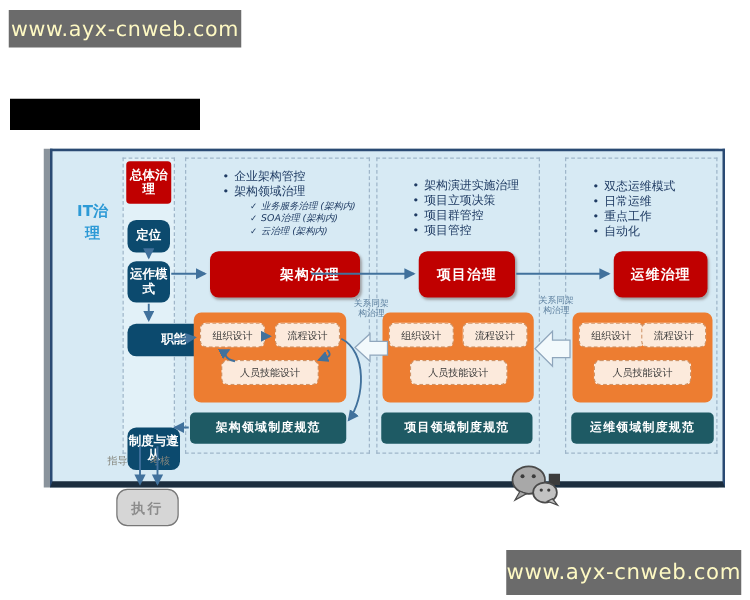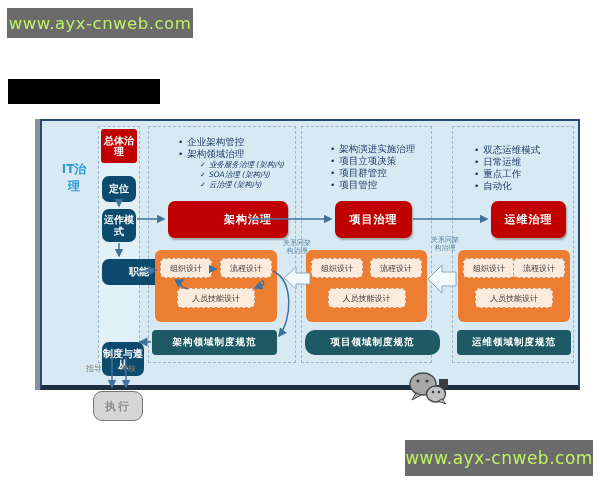--- a/index.html
+++ b/index.html
@@ -3,21 +3,21 @@
 <meta charset="utf-8">
 <style>
   html,body{margin:0;padding:0;}
   body{
     width:600px;height:480px;position:relative;overflow:hidden;
     background:#ffffff;
     font-family:"DejaVu Sans","Liberation Sans",sans-serif;
   }
   
   .banner{
-    position:absolute;background:#6b6b6b;color:#bef264;
+    position:absolute;background:#6b6b6b;color:#fef9c3;
     display:flex;align-items:center;justify-content:center;
     font-size:16.5px;letter-spacing:.5px;
   }
   #banner-top{left:7px;top:8px;width:186px;height:30px;}
   #banner-bottom{left:405px;top:440px;width:188px;height:36px;font-size:17px;}
   #redacted{left:8px;top:79px;width:152px;height:25px;background:#000;position:absolute;}
 
   
   #card{
     position:absolute;left:40px;top:119px;width:536px;height:264px;
@@ -77,21 +77,21 @@
   .cr-org{left:5px;top:8px;width:52px;}
   .cr-proc{right:5px;top:8px;width:52px;}
   .cr-skill{left:50%;transform:translateX(-50%);top:38px;width:78px;}
 
   .teal{
     position:absolute;top:209px;height:25px;background:#1e5a64;color:#fff;
     font-weight:bold;font-size:9.5px;letter-spacing:1px;border-radius:4px;
     display:flex;align-items:center;justify-content:center;
   }
   #norm1{left:110px;width:125px;}
-  #norm2{left:263px;width:135px;border-radius:10px;}
+  #norm2{left:263px;width:121px;}
   #norm3{left:415px;width:114px;}
 
   .rel-label{
     position:absolute;width:34px;font-size:7px;line-height:8px;color:#5e81a0;
     text-align:center;word-break:break-all;
   }
   #rel1{left:238px;top:118px;}
   #rel2{left:386px;top:115px;}
 
   .foot-label{position:absolute;top:242px;font-size:8px;color:#85857b;}

